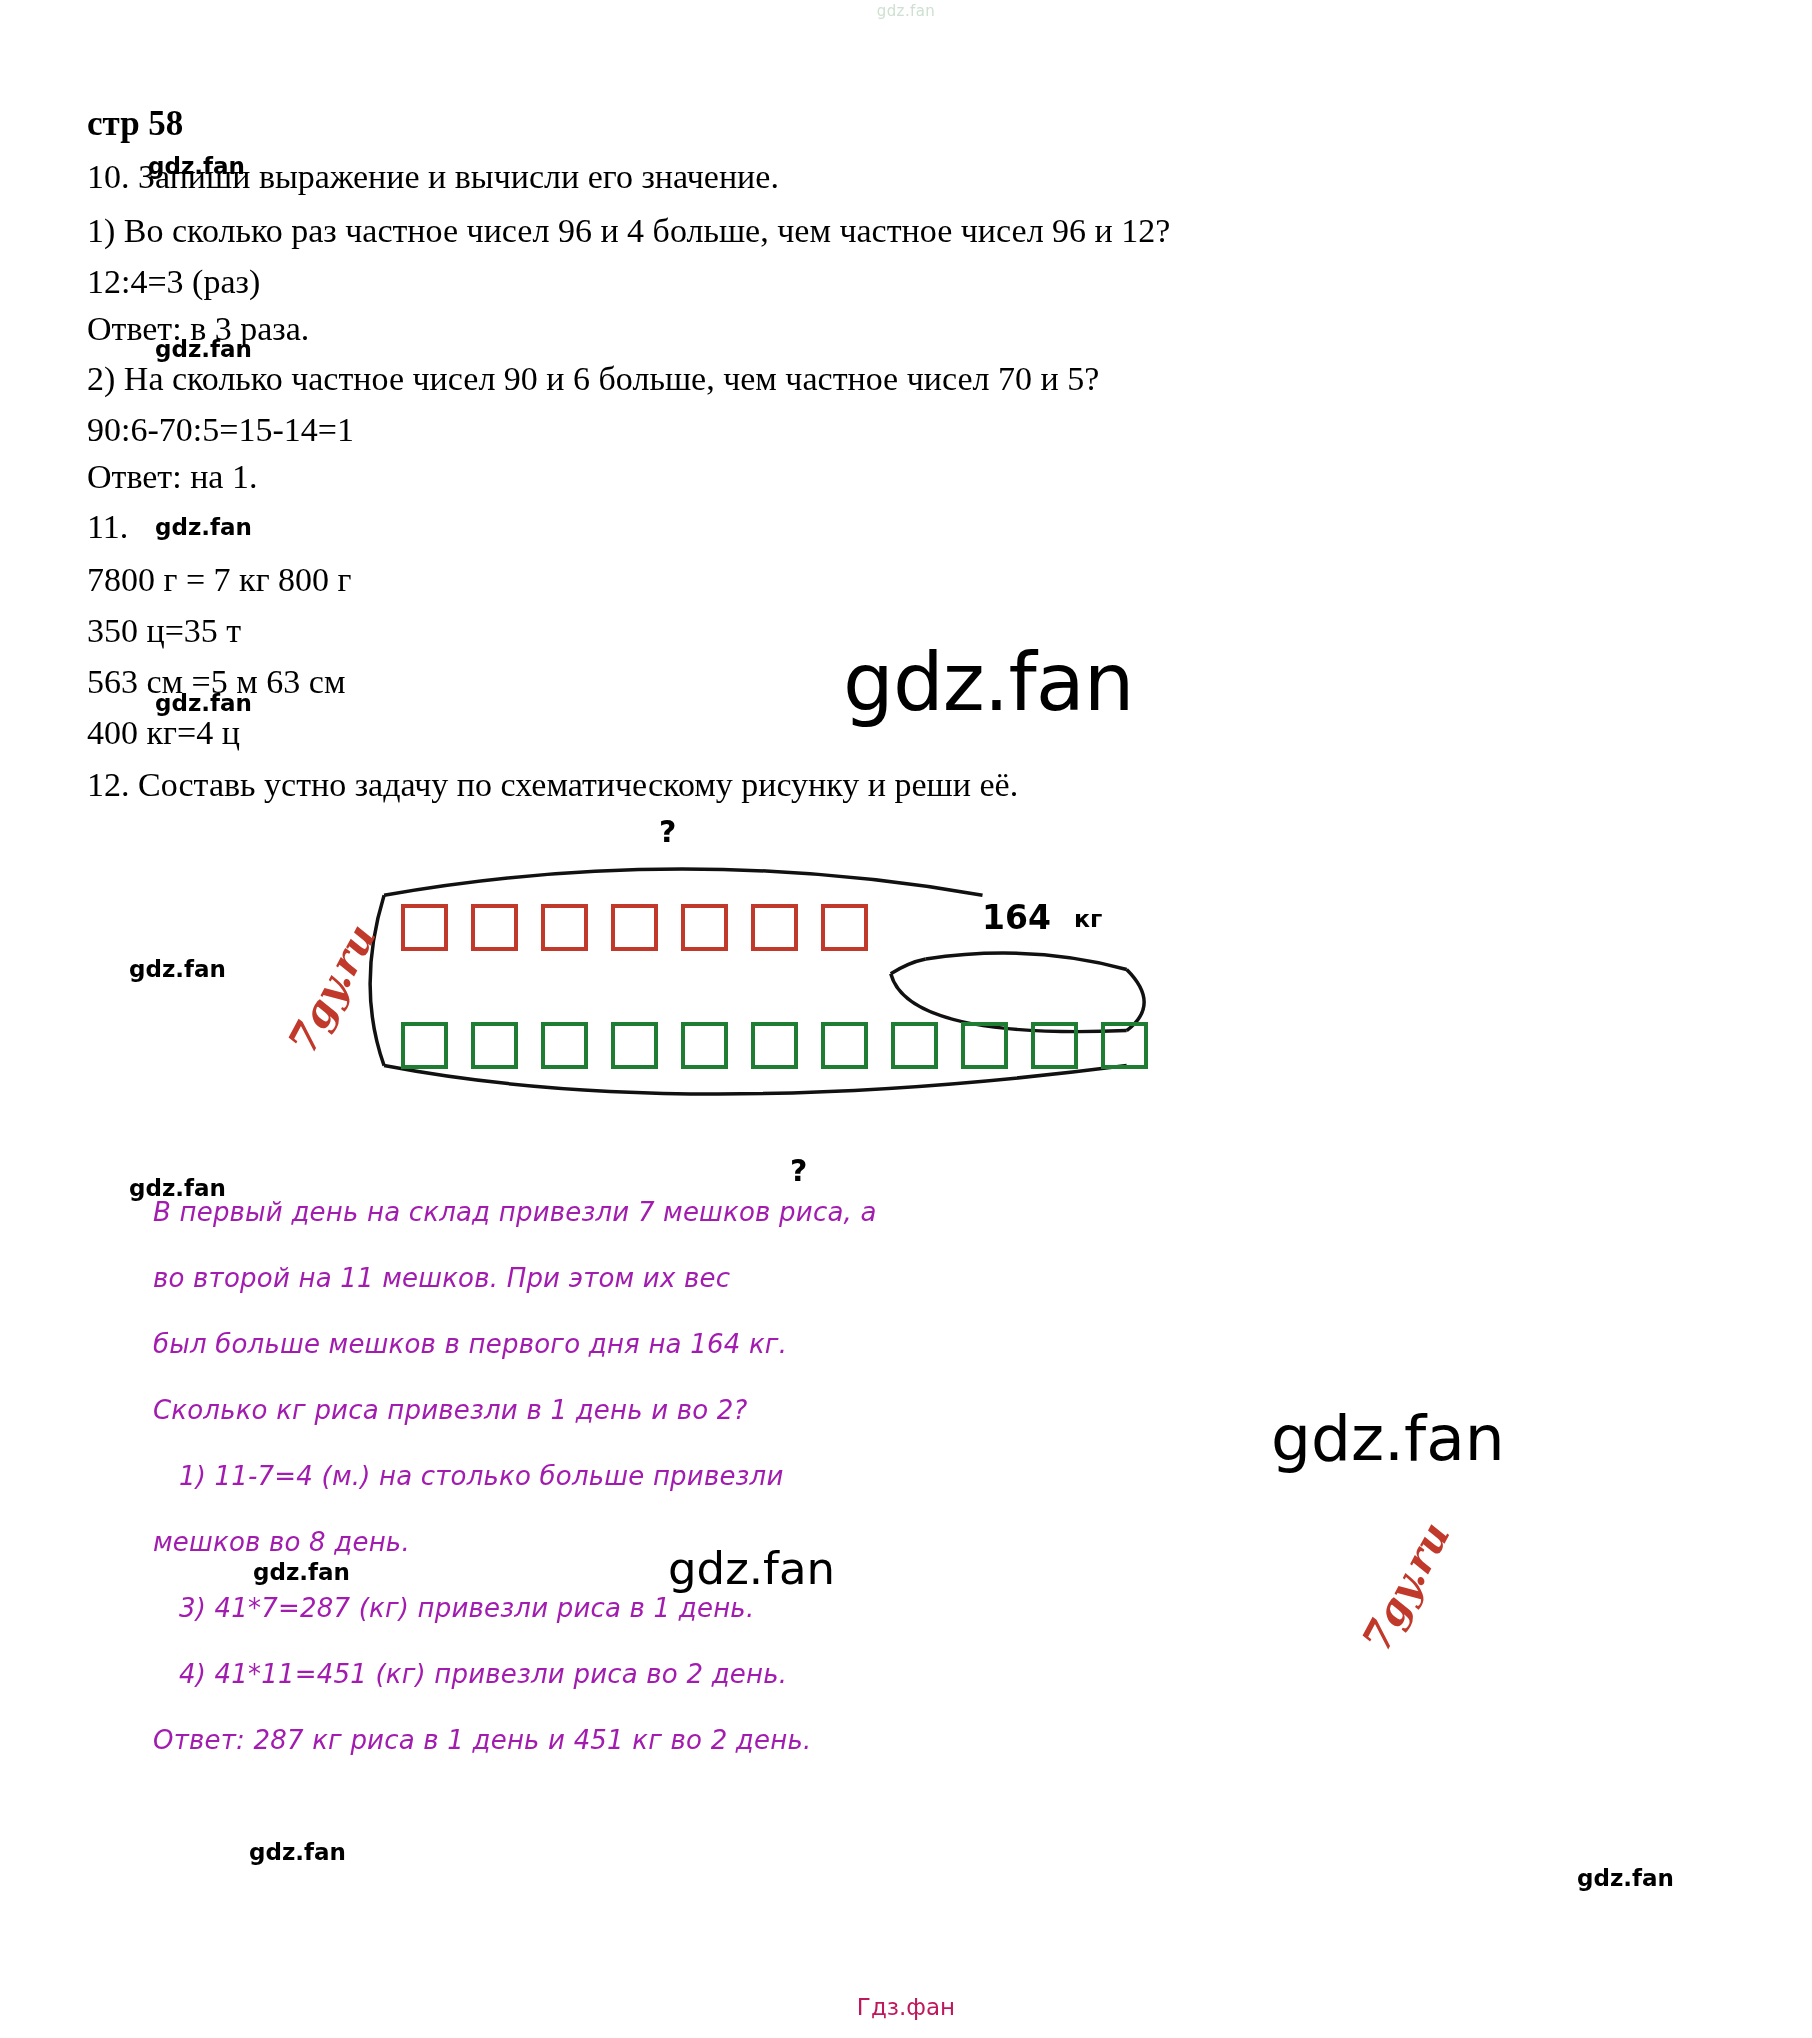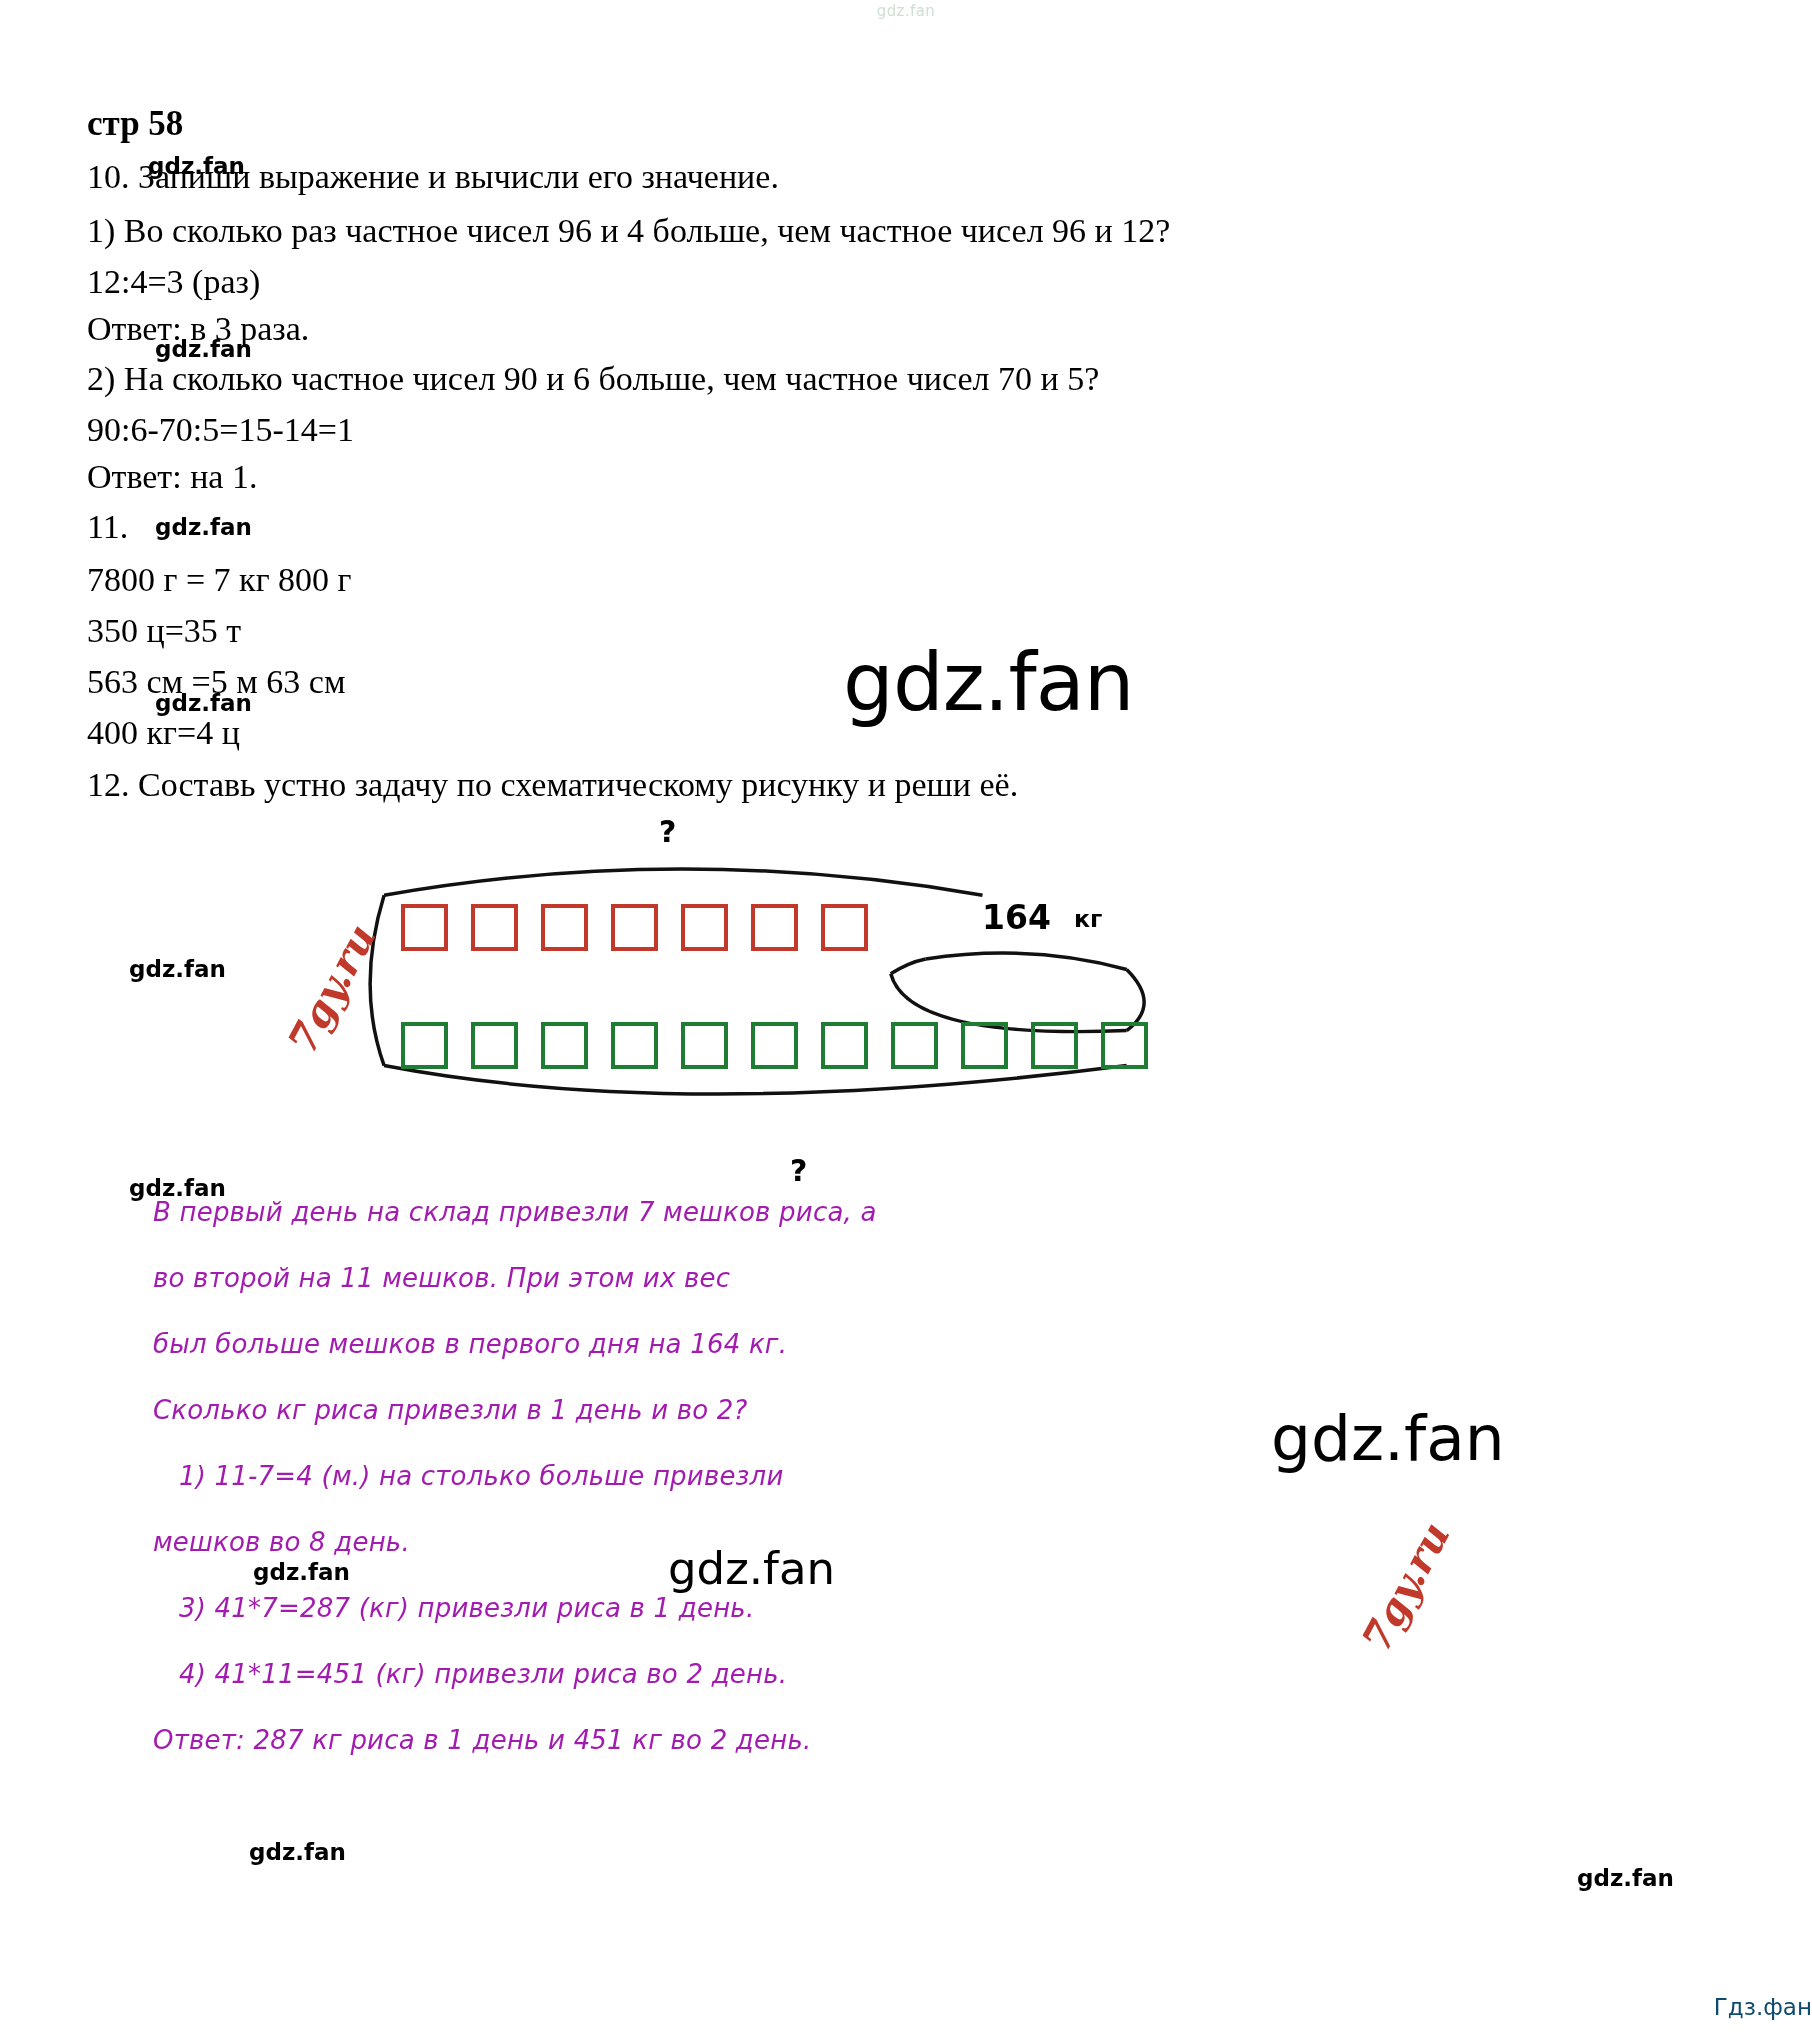--- a/index.html
+++ b/index.html
@@ -165,24 +165,24 @@
     color: #c0392b;
     transform: rotate(-62deg);
     white-space: nowrap;
   }
 
   .footer-wm {
     position: absolute;
     left: 0;
     bottom: 19px;
     width: 100%;
-    text-align: right;
+    text-align: center;
     font-family: "DejaVu Sans", sans-serif;
     font-size: 23px;
-    color: #0c4a6e;
+    color: #be185d;
   }
 </style>
 </head>
 <body>
 
 <div class="page">
 
   <div class="top-wm">gdz.fan</div>
 
   <div class="content">

